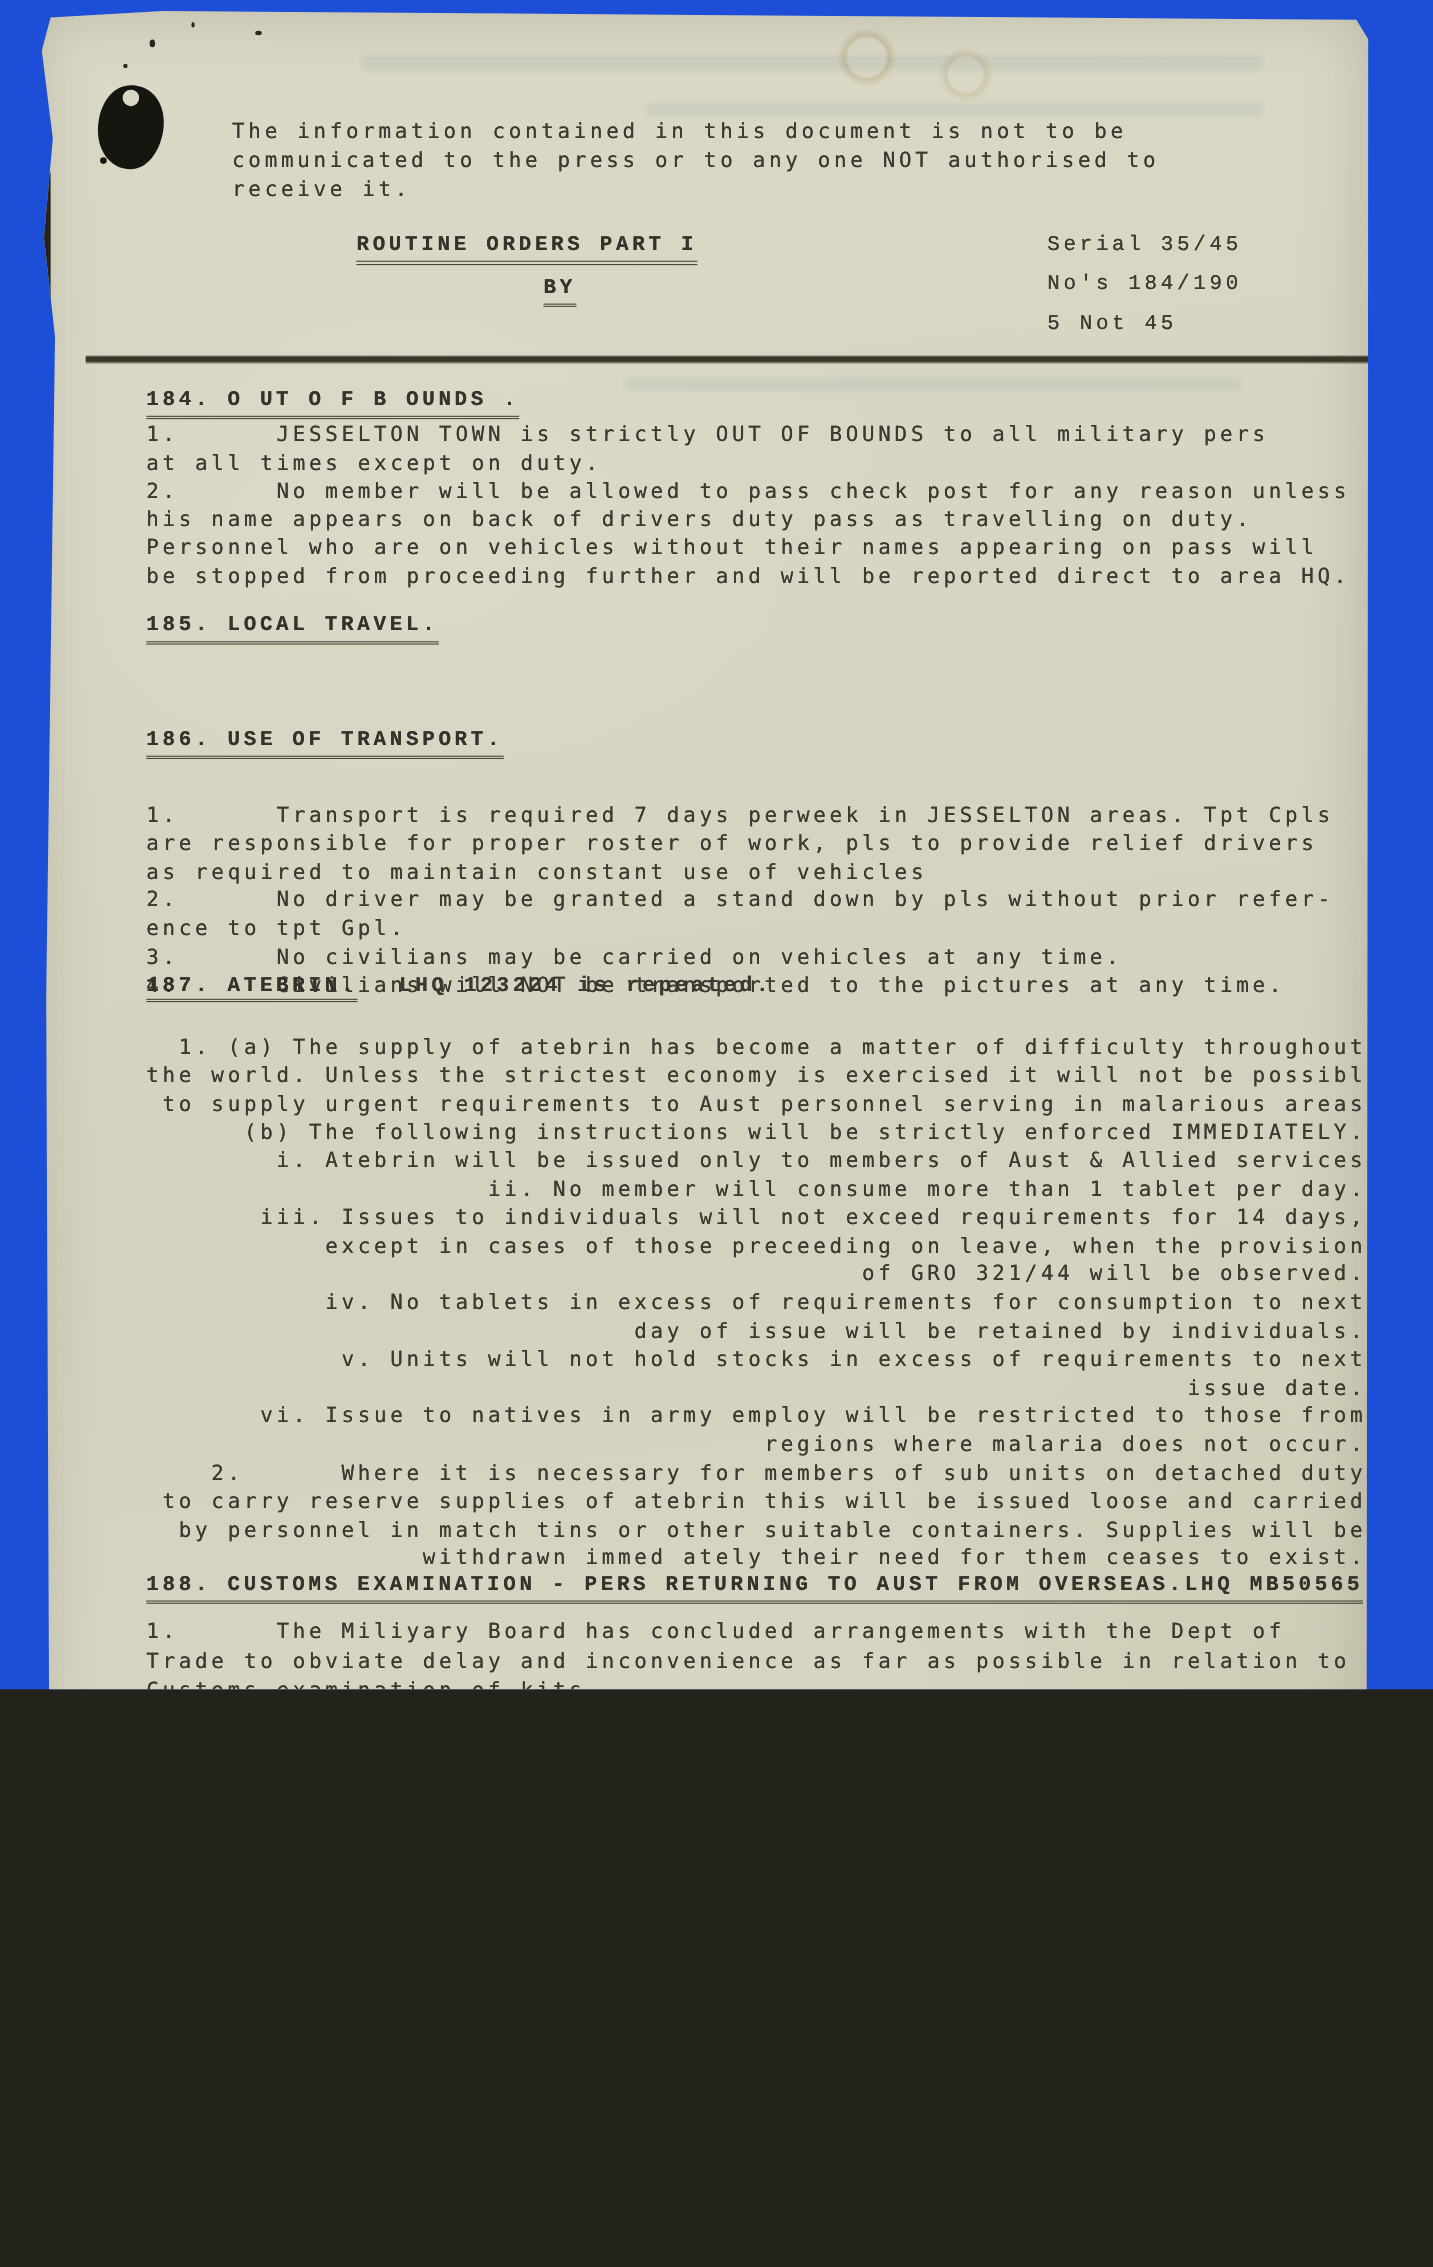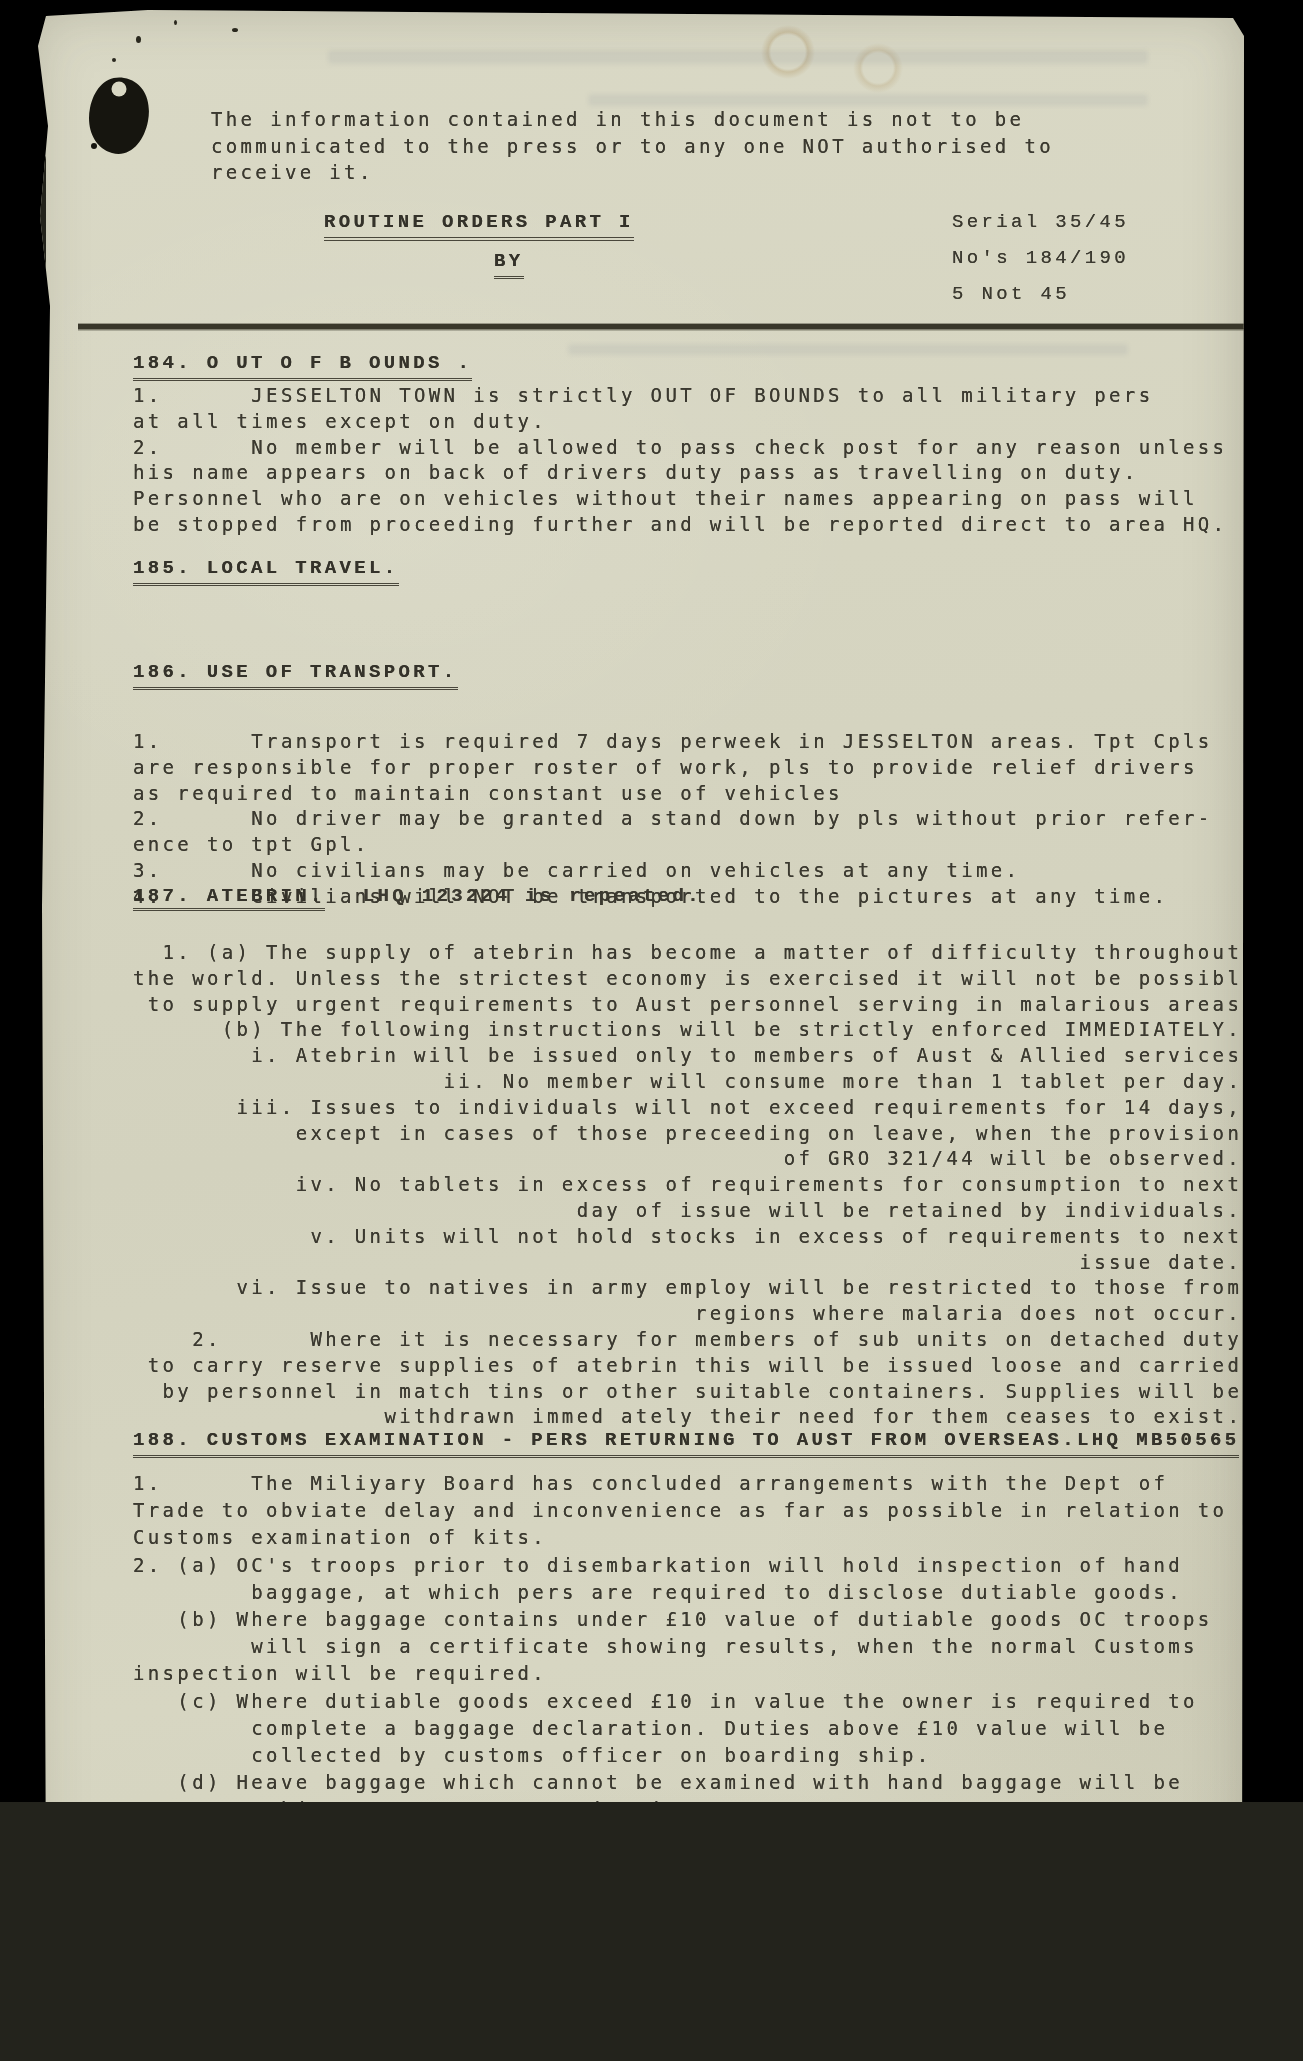--- a/index.html
+++ b/index.html
@@ -1,16 +1,16 @@
 <!DOCTYPE html>
 <html><head>
 <meta charset="utf-8">
 <style>
   html,body{margin:0;padding:0;background:#23231c;}
-  .page{position:relative;width:1303px;height:1802px;background:#000000;overflow:hidden;
+  .page{position:relative;width:1303px;height:1536px;background:#1d4ed8;overflow:hidden;
         font-family:"Liberation Mono","DejaVu Sans Mono",monospace;}
   
   .paper{position:absolute;left:28px;top:6px;width:1218px;height:2002px;
          background:
            radial-gradient(circle at 760px 46px, rgba(0,0,0,0) 17px, rgba(152,112,44,.22) 20px, rgba(152,112,44,0) 27px),
            radial-gradient(circle at 850px 62px, rgba(0,0,0,0) 15px, rgba(152,112,44,.16) 18px, rgba(152,112,44,0) 25px),
            radial-gradient(ellipse 700px 500px at 30% 25%, rgba(255,255,250,.10), rgba(0,0,0,0) 70%),
            radial-gradient(ellipse 600px 800px at 95% 80%, rgba(120,115,85,.10), rgba(0,0,0,0) 70%),
            radial-gradient(ellipse 900px 300px at 50% 100%, rgba(110,105,80,.12), rgba(0,0,0,0) 75%),
            linear-gradient(173deg,#dad9c6 0%,#d6d5c1 30%,#d3d2be 55%,#d7d6c2 80%,#d2d1bd 100%);

